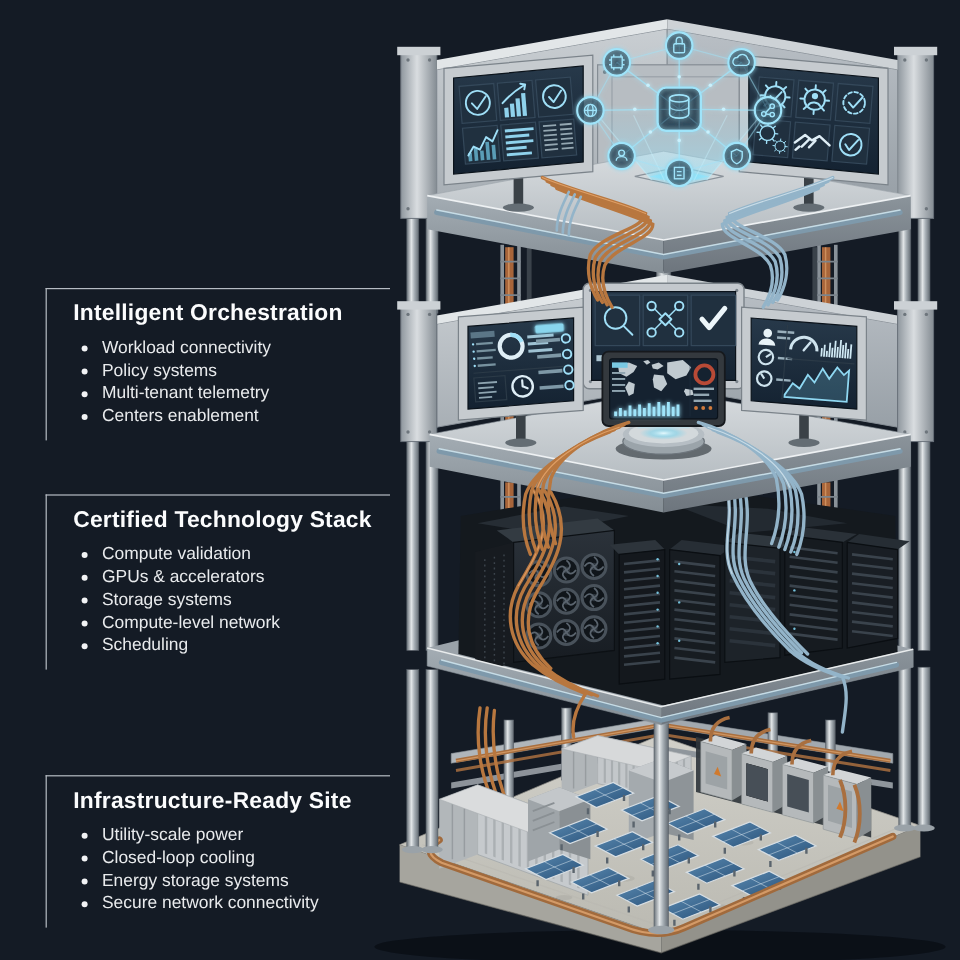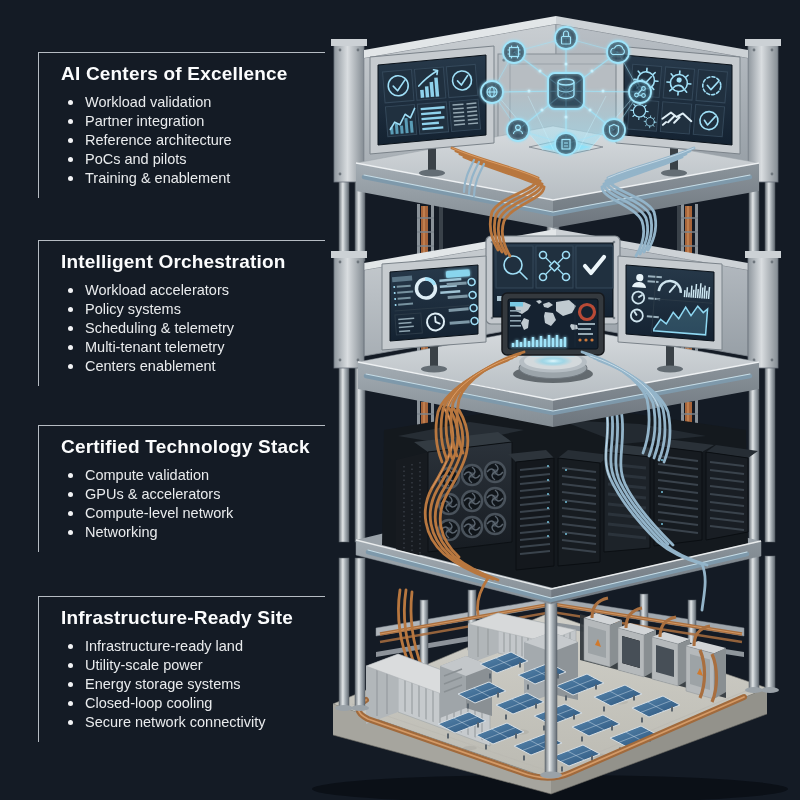--- a/index.html
+++ b/index.html
@@ -3,21 +3,21 @@
 <meta charset="utf-8">
 <style>
   html,body{margin:0;padding:0;background:#141b25}
   body{width:800px;height:800px;overflow:hidden;font-family:"Liberation Sans",sans-serif}
   .stage{position:relative;width:800px;height:800px;background:#141b25}
   svg.tower{position:absolute;left:0;top:0}
   .labels{position:absolute;left:0;top:0;width:800px;height:800px;pointer-events:none}
   .label-block{position:absolute;left:38px;width:287px;box-sizing:border-box;
     border-top:1.5px solid #b6bcc3;border-left:1.5px solid #b6bcc3;
     padding:10px 6px 10px 22px;color:#eceef0;background:transparent}
-  .b1{top:52px}.b2{top:240px}.b3{top:425px}.b4{top:596px}
+  .b1{top:52px}.b2{top:240px}.b3{top:412px}.b4{top:646px}
   .label-block h2{margin:0 0 8px 0;font-size:19px;line-height:22px;font-weight:bold;color:#fbfcfd;letter-spacing:.2px}
   .label-block ul{margin:0;padding:0;list-style:none}
   .label-block li{position:relative;padding-left:24px;font-size:14.5px;line-height:19px;color:#e9ebed}
   .label-block li::before{content:"";position:absolute;left:7px;top:7px;width:5px;height:5px;border-radius:50%;background:#f2f3f5}
   
   .cy{stroke:#9fdff7;fill:none;stroke-width:1.6;stroke-linecap:round;stroke-linejoin:round}
   .tile{fill:#20303f;stroke:#34485a;stroke-width:1}
   .met{fill:url(#gPole);stroke:#565e66;stroke-width:.5}
   .slot{stroke:#3a434c;stroke-width:2.2;fill:none}
   .copper{stroke:#b8773f;stroke-width:2.8;fill:none;stroke-linecap:round}
@@ -788,57 +788,46 @@
     <path d="M686,154 C658,166 626,174 604,184 C604,196 638,202 646,218 C650,231 646,244 640,254"></path>
     <path d="M682,157 C654,169 624,177 602,187 C602,199 634,205 642,221 C646,233 642,246 636,256"></path>
     <path d="M474,160 C469,170 464,180 464,192 M479,162 C474,172 469,182 469,194 M484,164 C479,174 474,184 474,196" stroke-width="2.2"></path>
     <path d="M694,148 C666,160 630,168 608,178" stroke="#d6e6ef" stroke-width=".9" opacity=".8"></path>
   </g>
 </g>
 </svg>
 
 <div class="labels">
 
-  <section class="label-block b1">
-    <h2>AI Centers of Excellence</h2>
-    <ul>
-      <li>Workload validation</li>
-      <li>Partner integration</li>
-      <li>Reference architecture</li>
-      <li>PoCs and pilots</li>
-      <li>Training &amp; enablement</li>
-    </ul>
-  </section>
 
   <section class="label-block b2">
     <h2>Intelligent Orchestration</h2>
     <ul>
-      <li>Workload accelerators</li>
+      <li>Workload connectivity</li>
       <li>Policy systems</li>
-      <li>Scheduling &amp; telemetry</li>
       <li>Multi-tenant telemetry</li>
       <li>Centers enablement</li>
     </ul>
   </section>
 
   <section class="label-block b3">
     <h2>Certified Technology Stack</h2>
     <ul>
       <li>Compute validation</li>
       <li>GPUs &amp; accelerators</li>
+      <li>Storage systems</li>
       <li>Compute-level network</li>
-      <li>Networking</li>
+      <li>Scheduling</li>
     </ul>
   </section>
 
   <section class="label-block b4">
     <h2>Infrastructure-Ready Site</h2>
     <ul>
-      <li>Infrastructure-ready land</li>
       <li>Utility-scale power</li>
+      <li>Closed-loop cooling</li>
       <li>Energy storage systems</li>
-      <li>Closed-loop cooling</li>
       <li>Secure network connectivity</li>
     </ul>
   </section>
 
 </div>
 </div>
 
 </body></html>

